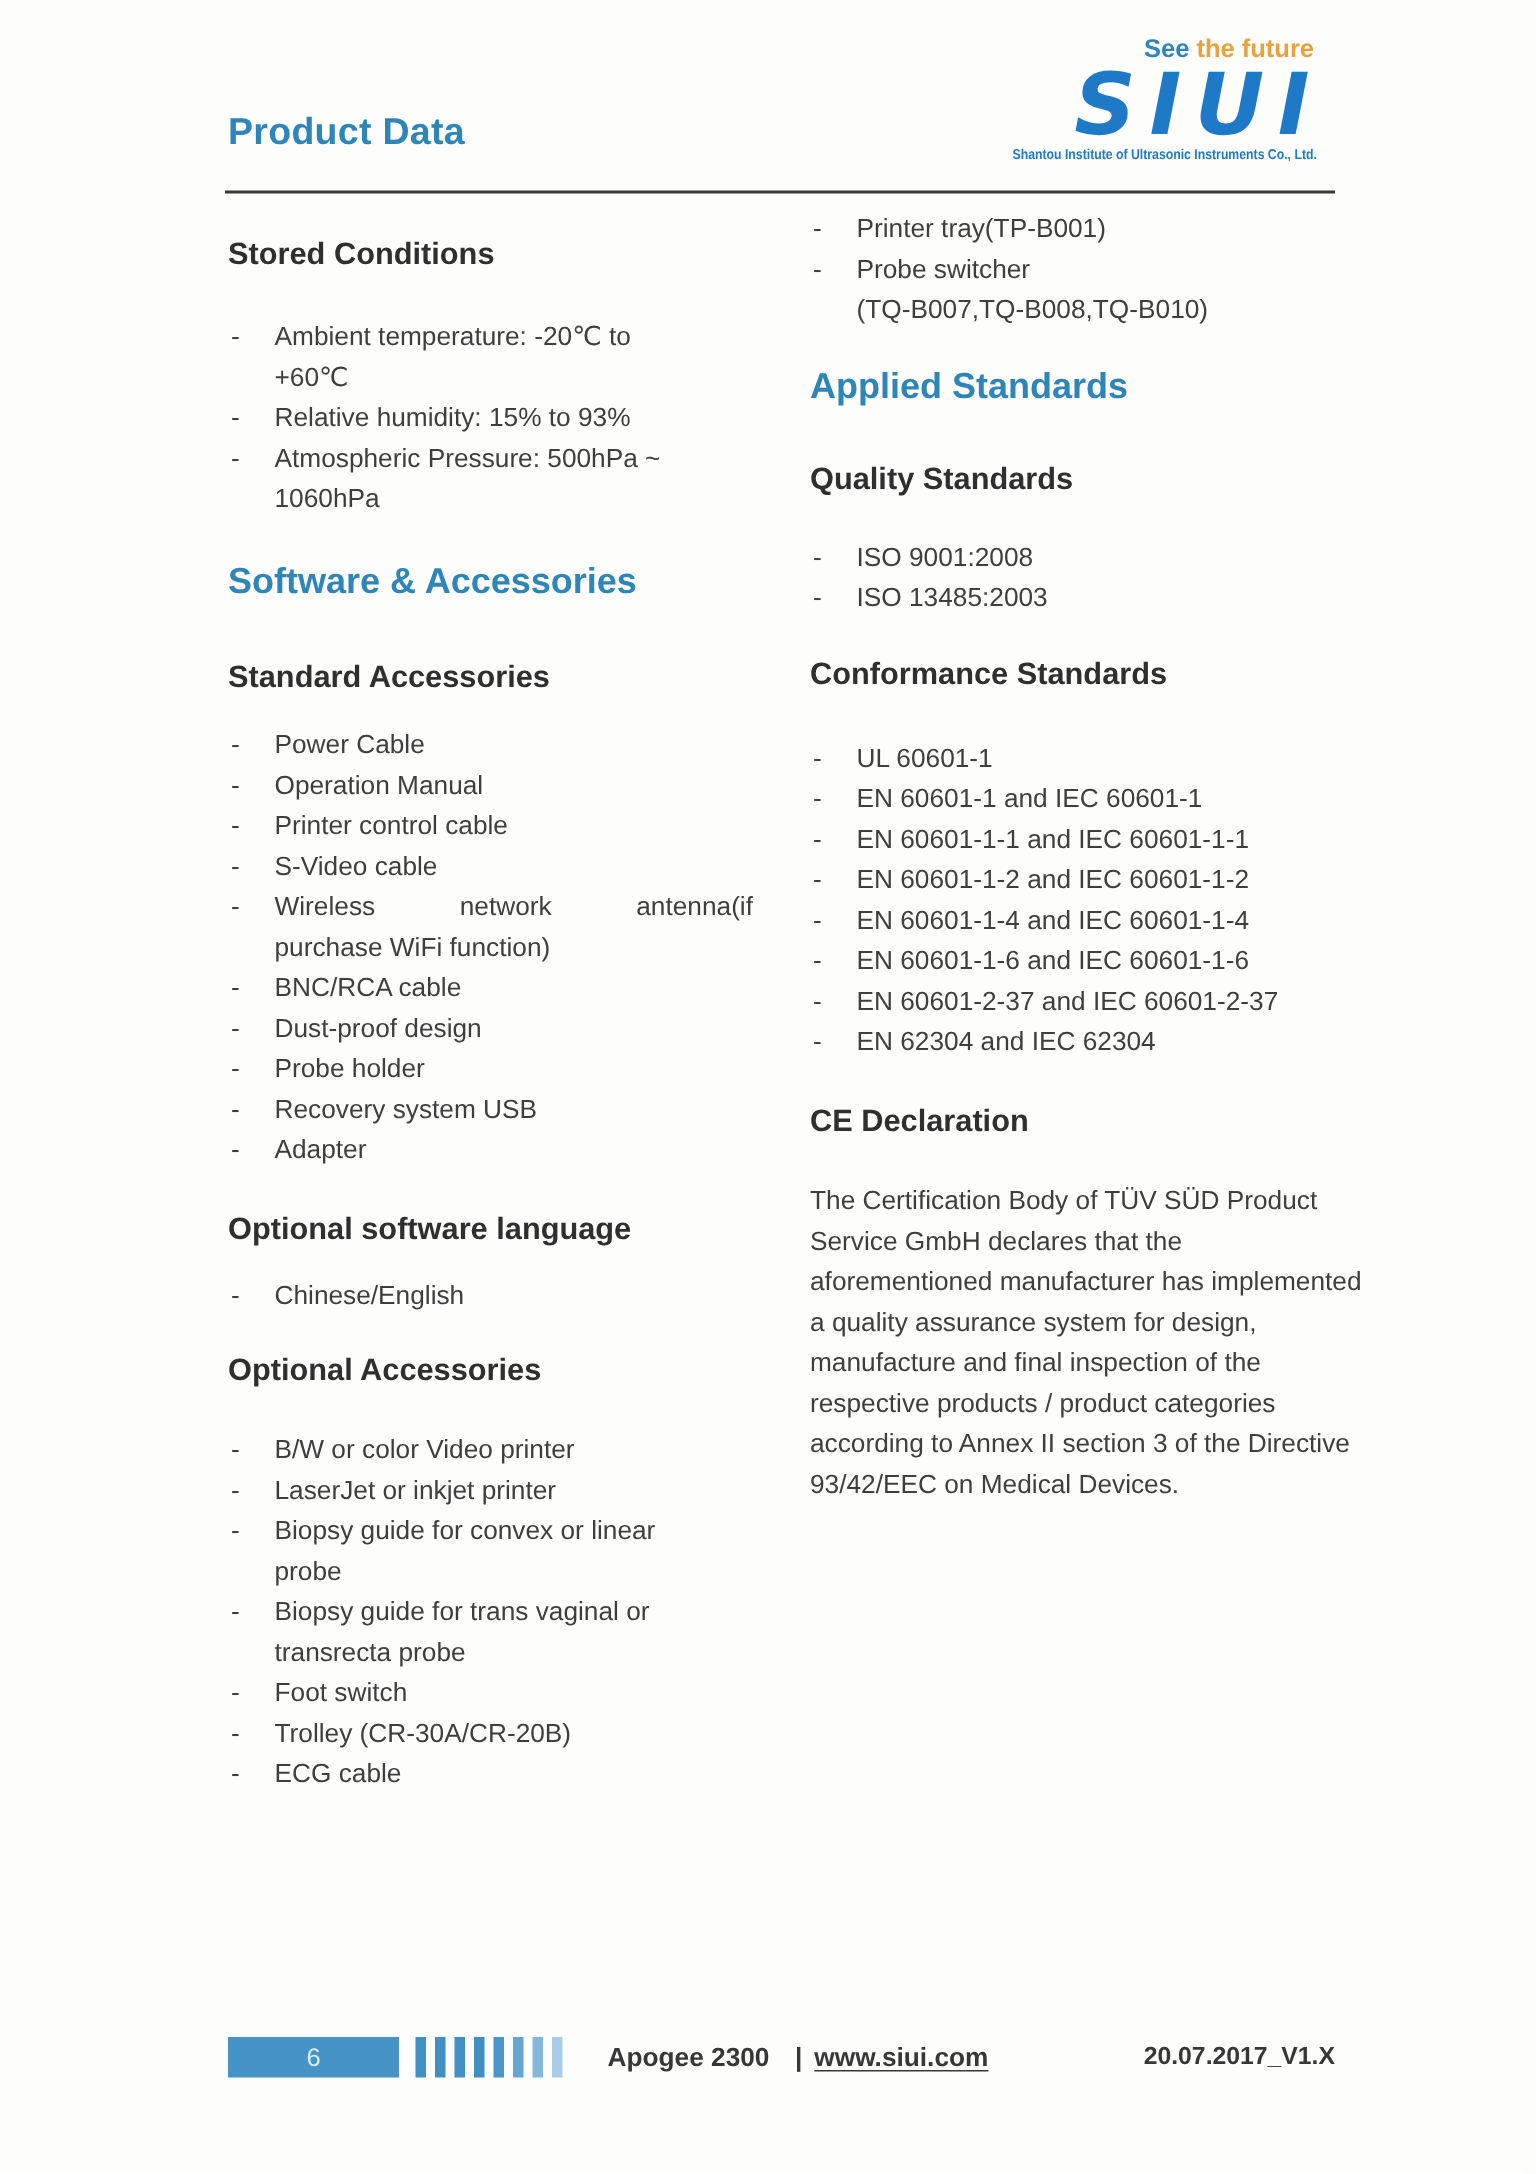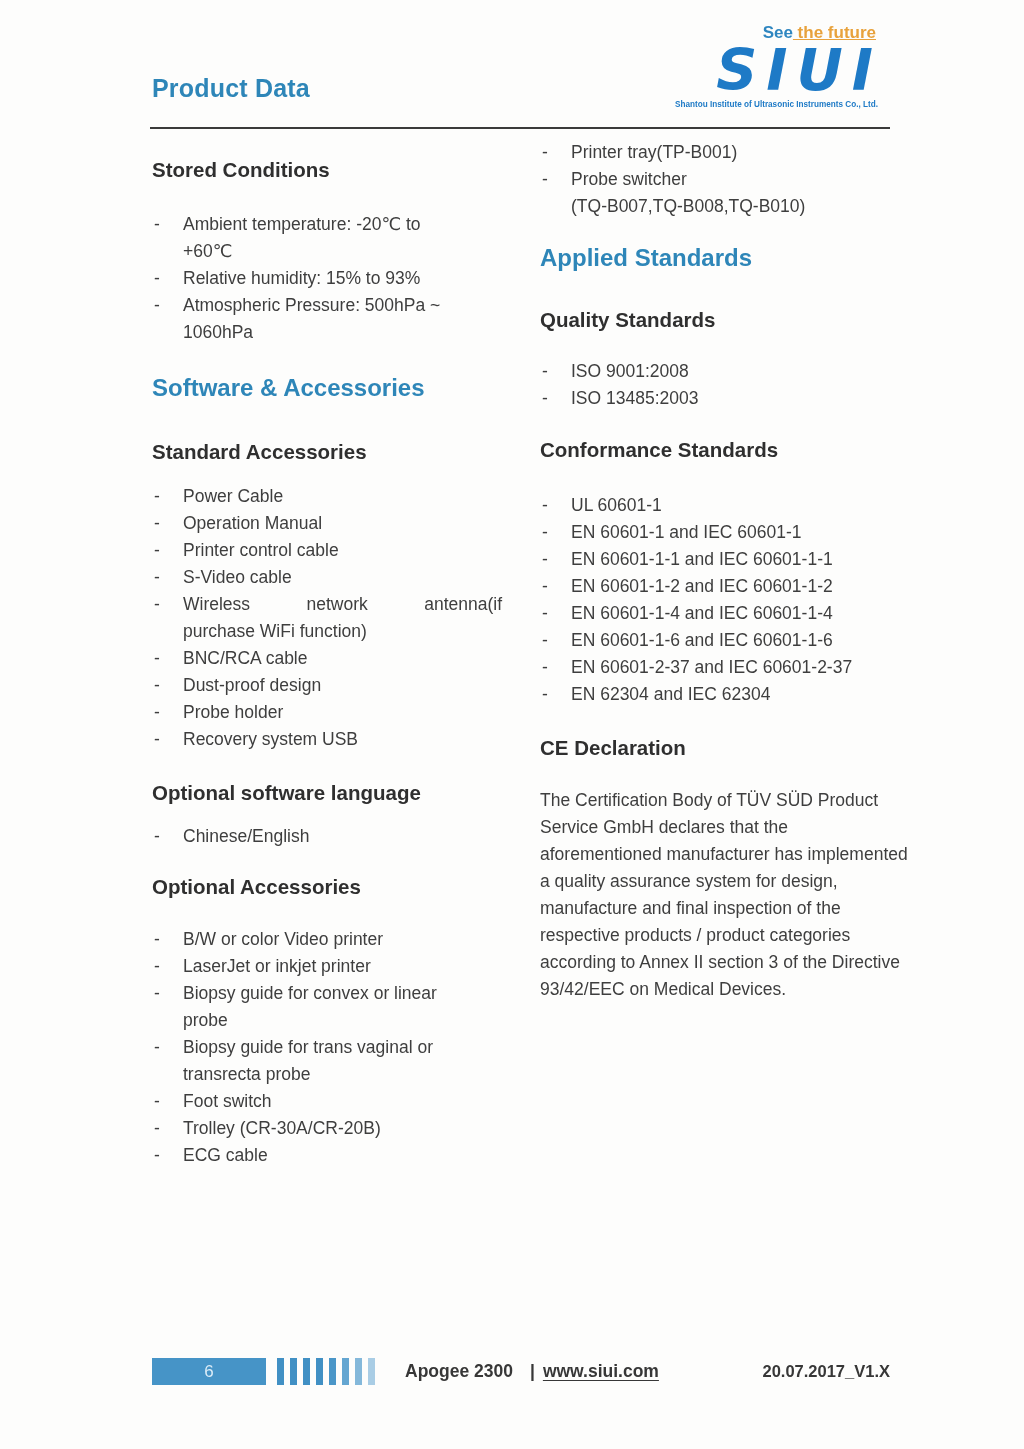--- a/index.html
+++ b/index.html
@@ -25,21 +25,21 @@
   .header-rule {
     position: absolute; left: 150px; right: 134px; top: 127px;
     height: 2px; background: #3a3a3a;
   }
   .logo {
     position: absolute; top: 24px; right: 146px;
     display: flex; flex-direction: column; align-items: flex-end;
   }
   .logo-tagline { font-size: 17px; font-weight: bold; line-height: 18px; padding-right: 2px; }
   .logo-tagline .tag-blue { color: #2e86c0; }
-  .logo-tagline .tag-orange { color: #e8a23c; text-decoration: underline; }
+  .logo-tagline .tag-orange { color: #e8a23c; }
   .logo-wordmark {
     font-family: "DejaVu Sans", sans-serif;
     font-size: 57px; font-weight: 800; font-style: italic;
     color: #1e7ac6; letter-spacing: 9px; line-height: 52px;
     margin-top: 2px; margin-right: -4px;
   }
   .logo-subtitle {
     font-size: 9.5px; font-weight: bold; color: #1e7ac6;
     white-space: nowrap; letter-spacing: 0px;
     transform: scaleX(0.86); transform-origin: right center;
@@ -155,20 +155,21 @@
         <li>Printer control cable</li>
         <li>S-Video cable</li>
         <li>
           <div class="line justify-line">Wireless network antenna(if</div>
           <div class="line">purchase WiFi function)</div>
         </li>
         <li>BNC/RCA cable</li>
         <li>Dust-proof design</li>
         <li>Probe holder</li>
         <li>Recovery system USB</li>
+        <li>Adapter</li>
       </ul>
 
       <div class="h2 mt-lang-h">Optional software language</div>
       <ul class="dash-list mt-lang-ul">
         <li>Chinese/English</li>
       </ul>
 
       <div class="h2 mt-optacc-h">Optional Accessories</div>
       <ul class="dash-list mt-optacc-ul">
         <li>B/W or color Video printer</li>

